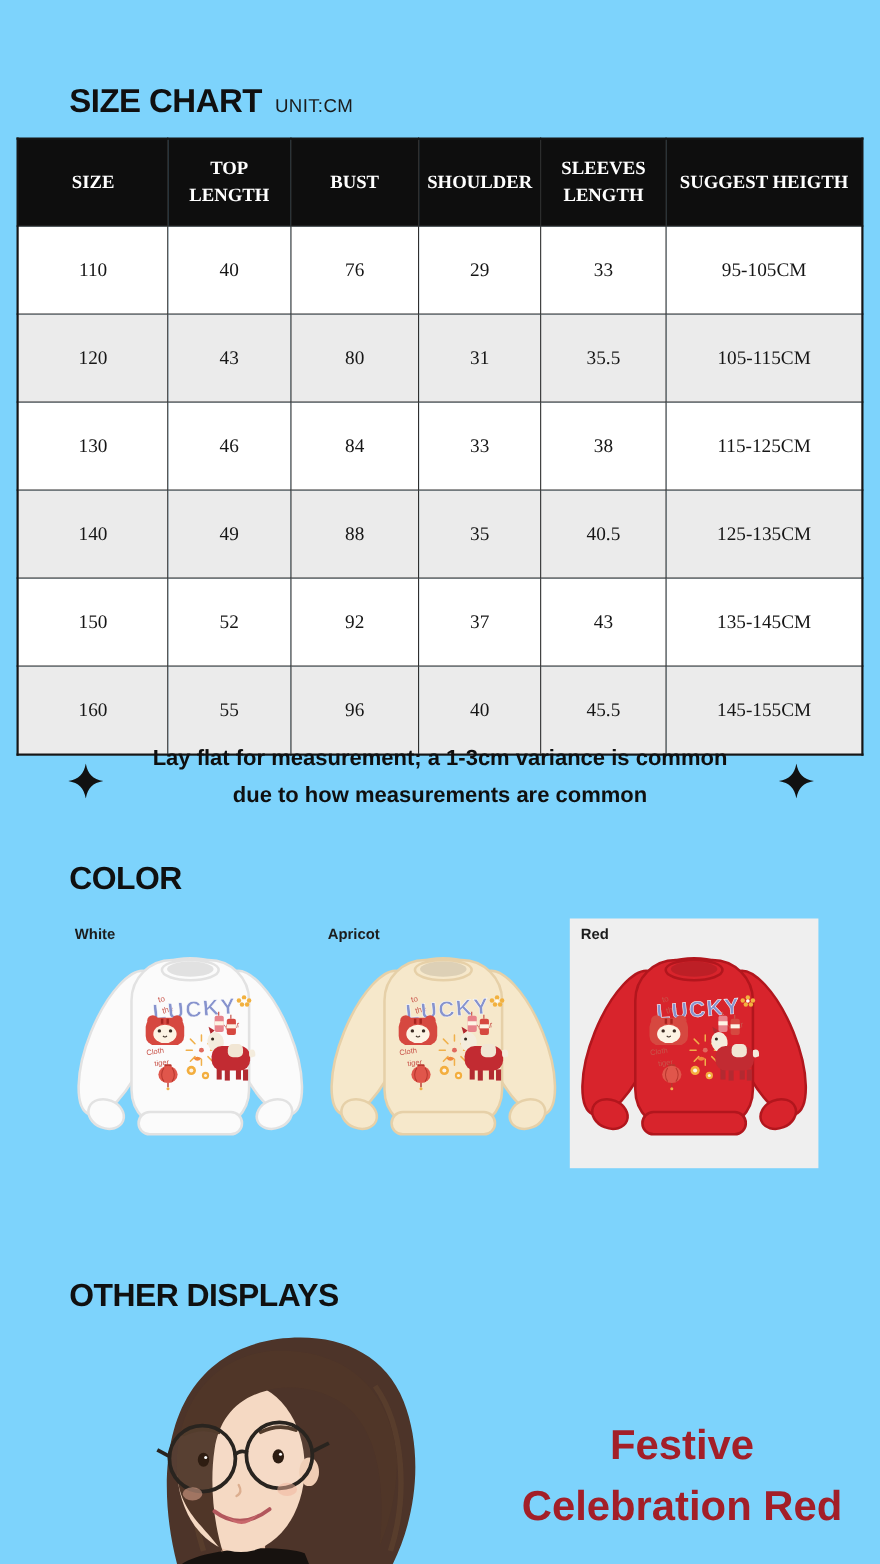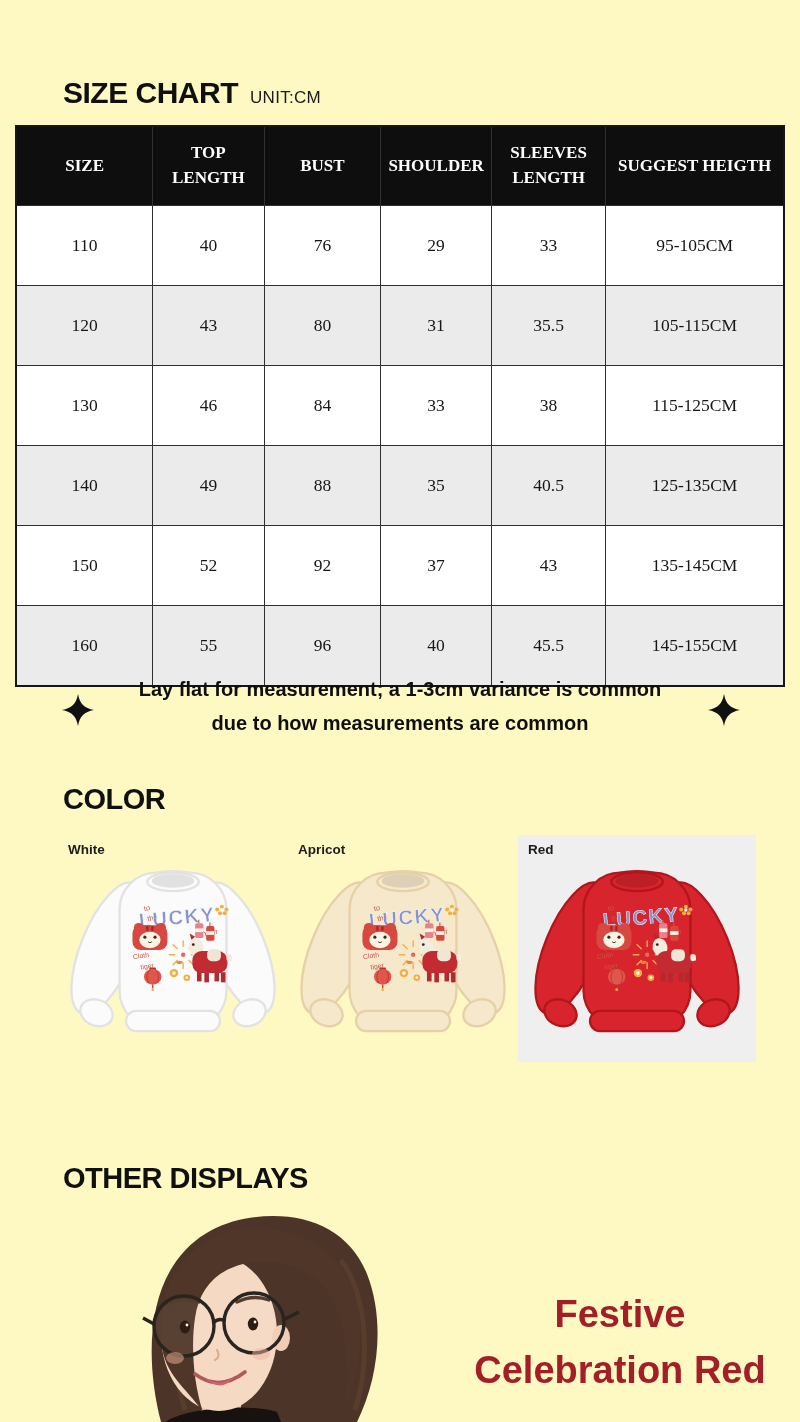--- a/index.html
+++ b/index.html
@@ -1,16 +1,16 @@
 <!DOCTYPE html>
 <html><head>
 <meta charset="utf-8">
 <style>
   html,body{margin:0;padding:0;background:#fff;}
-  .page{position:relative;width:800px;height:1422px;background:#fef9c3;overflow:hidden;
+  .page{position:relative;width:800px;height:1422px;background:#7dd3fc;overflow:hidden;
         font-family:"Liberation Sans",sans-serif;color:#111;}
 
   
   .size-title{position:absolute;left:63px;top:76px;margin:0;font-size:30px;font-weight:800;
               letter-spacing:-0.5px;color:#101010;display:flex;align-items:baseline;gap:12px;}
   .unit{font-size:17px;font-weight:500;letter-spacing:0.3px;color:#1a1a1a;}
 
   
   .size-table{position:absolute;left:15px;top:125px;width:770px;border-collapse:collapse;
               table-layout:fixed;border:2px solid #161616;font-family:Liberation Serif, serif;}
@@ -30,21 +30,21 @@
   
   .section-title{position:absolute;left:63px;margin:0;font-size:29px;font-weight:800;
                  letter-spacing:-0.5px;color:#101010;}
   .color-title{top:783px;}
   .displays-title{top:1162px;}
 
   
   .color-card{position:absolute;top:835px;width:230px;height:230px;}
   .card-white{left:58px;}
   .card-apricot{left:288px;}
-  .card-red{left:518px;width:226px;height:227px;background:#efefef;padding-left:12px;}
+  .card-red{left:518px;width:226px;height:227px;background:#efefef;}
   .card-label{position:absolute;left:10px;top:7px;font-size:13.5px;font-weight:700;color:#1c1c1c;}
   .sweater{position:absolute;left:0;top:10px;width:100%;height:212px;}
 
   
   .model{position:absolute;left:105px;top:1210px;width:340px;height:212px;}
   .caption{position:absolute;left:452px;top:1258px;width:336px;text-align:center;
            font-size:38px;font-weight:800;line-height:56px;color:#a31f28;letter-spacing:0;margin-top:28px;}
 </style>
 </head>
 <body>

